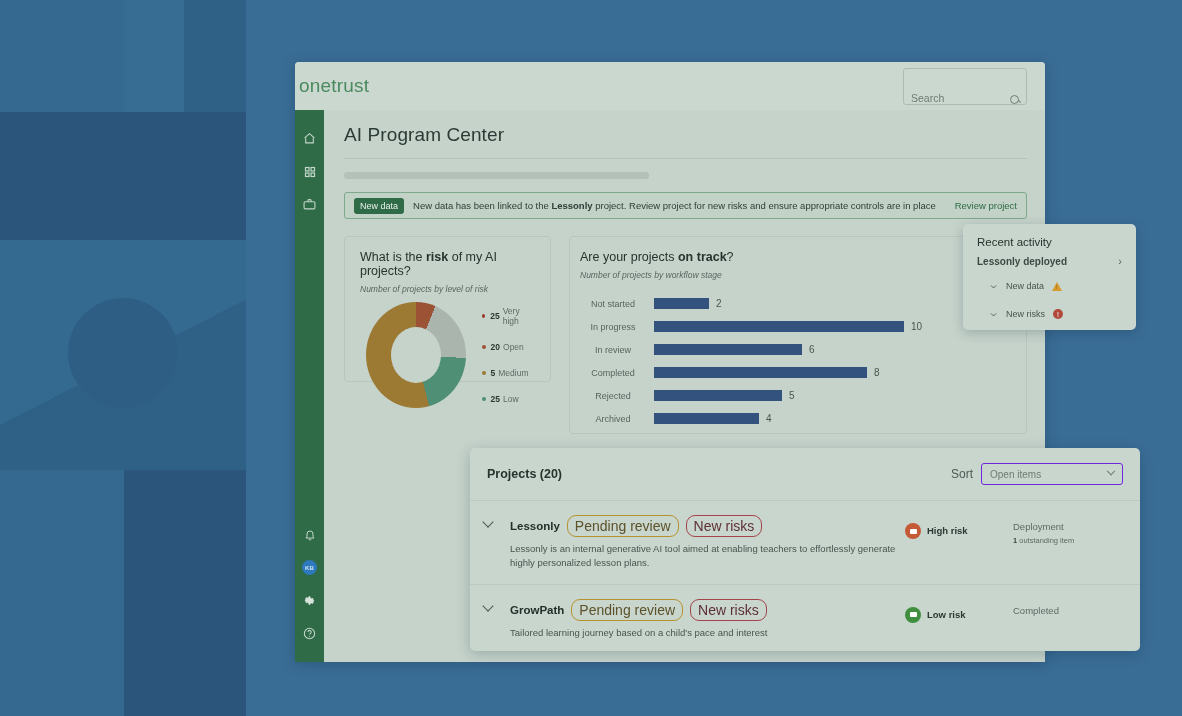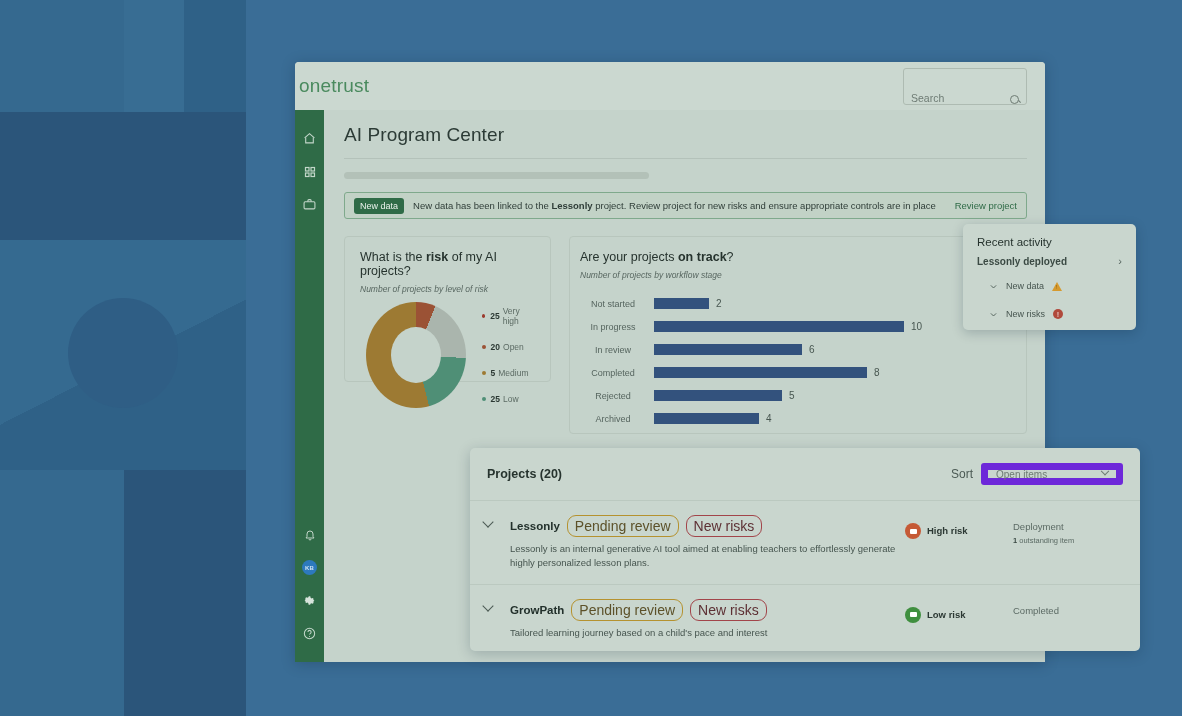--- a/index.html
+++ b/index.html
@@ -127,21 +127,21 @@
   .projects {
     position: absolute; left: 470px; top: 448px; width: 670px; height: 203px;
     background: #c9d6ce; border-radius: 5px;
     box-shadow: 0 3px 14px rgba(10,30,50,.22); overflow: hidden;
   }
   .pj-head { height: 52px; display: flex; align-items: center; justify-content: space-between; padding: 0 17px; }
   .pj-title { font-size: 12.5px; color: #26332e; font-weight: 700; }
   .sortwrap { display: flex; align-items: center; gap: 8px; }
   .sortlab { font-size: 12px; color: #4b5a54; }
   .select {
-    width: 142px; height: 22px; border: 7px solid #6d28d9; border-radius: 3px;
+    width: 142px; height: 22px; border: 1px solid #6d28d9; border-radius: 3px;
     display: flex; align-items: center; justify-content: space-between; padding: 0 8px;
   }
   .select span { font-size: 10px; color: #6e7b74; }
   .chev { width: 6px; height: 6px; border-right: 1.3px solid #6e7b74; border-bottom: 1.3px solid #6e7b74; transform: rotate(45deg) translate(-2px,-2px); }
 
   .pj-row { display: flex; padding: 14px 17px 14px 14px; border-top: 1px solid #bbc9c0; }
   .pj-chev { width: 26px; padding-top: 3px; }
   .pj-chev .cv { width: 8px; height: 8px; border-right: 1.5px solid #4b5a54; border-bottom: 1.5px solid #4b5a54; transform: rotate(45deg); }
   .pj-body { flex: 1; }
   .pj-name-line { display: flex; align-items: center; gap: 7px; }

